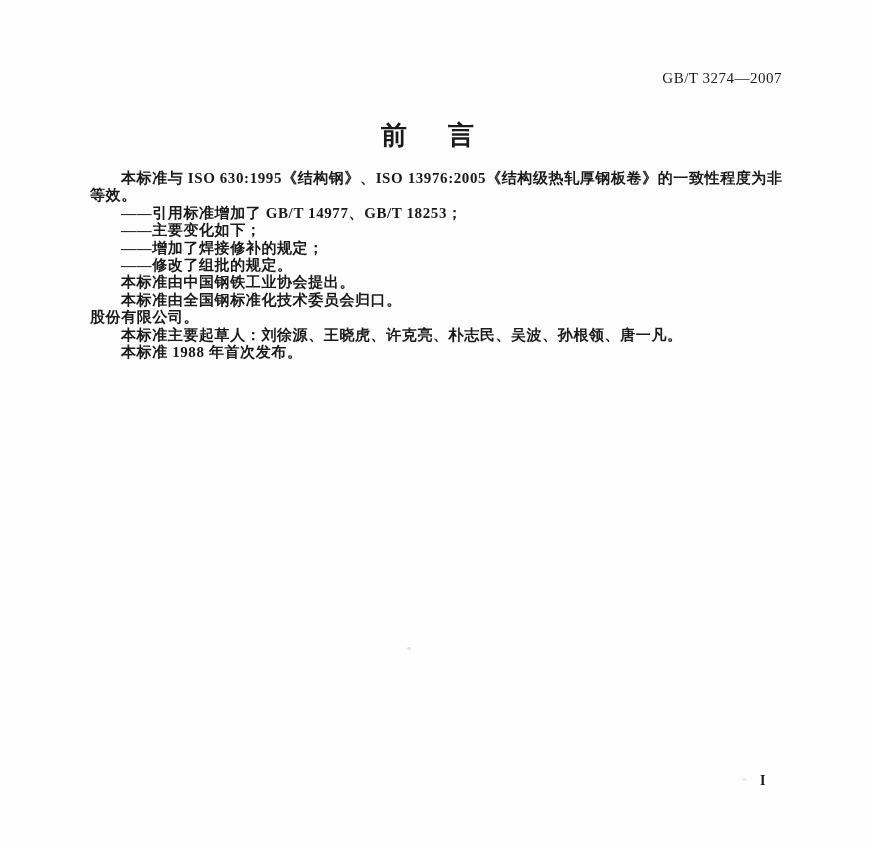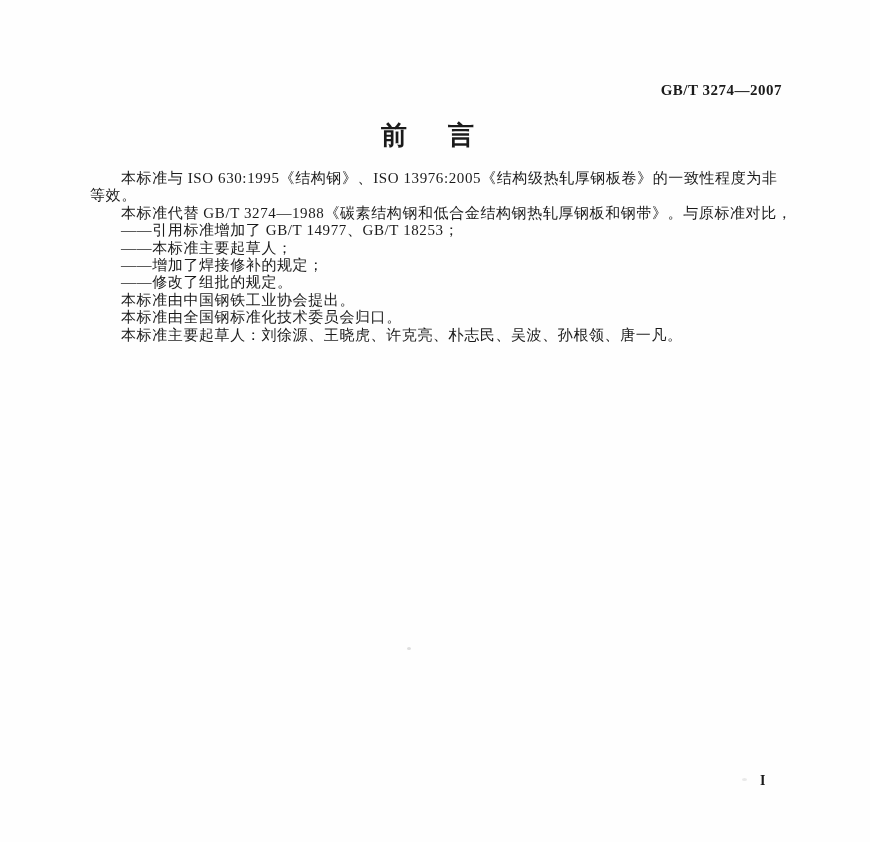--- a/index.html
+++ b/index.html
@@ -14,24 +14,23 @@
     background: #fefefe;
     color: #1a1a1a;
     font-family: "Liberation Serif", "DejaVu Serif", serif;
     overflow: hidden;
   }
   .doc-code {
     position: absolute;
     top: 70px;
     right: 88px;
     font-size: 15px;
-    font-weight: bold;
+    font-weight: normal;
     letter-spacing: 0.5px;
     white-space: nowrap;
-    margin-top: 12px;
   }
   .title {
     position: absolute;
     top: 118px;
     left: 0;
     width: 856px; 
     text-align: center;
     font-size: 26px;
     font-weight: bold;
     letter-spacing: 1px;
@@ -45,20 +44,21 @@
     top: 170px;
     left: 90px;
     width: 700px;
     font-size: 15px;
     line-height: 17.4px;
     letter-spacing: 0.6px;
   }
   .line {
     white-space: nowrap;
     height: 17.4px;
+    font-weight: bold;
   }
   .line.indent {
     text-indent: 31px;
   }
   .page-num {
     position: absolute;
     top: 773px;
     left: 760px;
     font-size: 14px;
     font-weight: 600;
@@ -79,28 +79,29 @@
 
   <div class="doc-code">GB/T 3274—2007</div>
 
   <div class="title">
     <span>前</span><span class="title-gap"></span><span>言</span>
   </div>
 
   <div class="content">
     <div class="line indent">本标准与 ISO 630:1995《结构钢》、ISO 13976:2005《结构级热轧厚钢板卷》的一致性程度为非</div>
     <div class="line">等效。</div>
-    <div class="line indent">本标准代替 GB/T 3274—1988《碳素结构钢和低合金结构钢热轧厚钢板和钢带》。与原标准对比，</div>
     <div class="line indent">——引用标准增加了 GB/T 14977、GB/T 18253；</div>
-    <div class="line indent">——本标准主要起草人；</div>
+    <div class="line indent">——主要变化如下；</div>
     <div class="line indent">——增加了焊接修补的规定；</div>
     <div class="line indent">——修改了组批的规定。</div>
     <div class="line indent">本标准由中国钢铁工业协会提出。</div>
     <div class="line indent">本标准由全国钢标准化技术委员会归口。</div>
+    <div class="line">股份有限公司。</div>
     <div class="line indent">本标准主要起草人：刘徐源、王晓虎、许克亮、朴志民、吴波、孙根领、唐一凡。</div>
+    <div class="line indent">本标准 1988 年首次发布。</div>
   </div>
 
   <div class="speck s1"></div>
   <div class="speck s2"></div>
 
   <div class="page-num">I</div>
 
 </div>
 
 </body></html>

